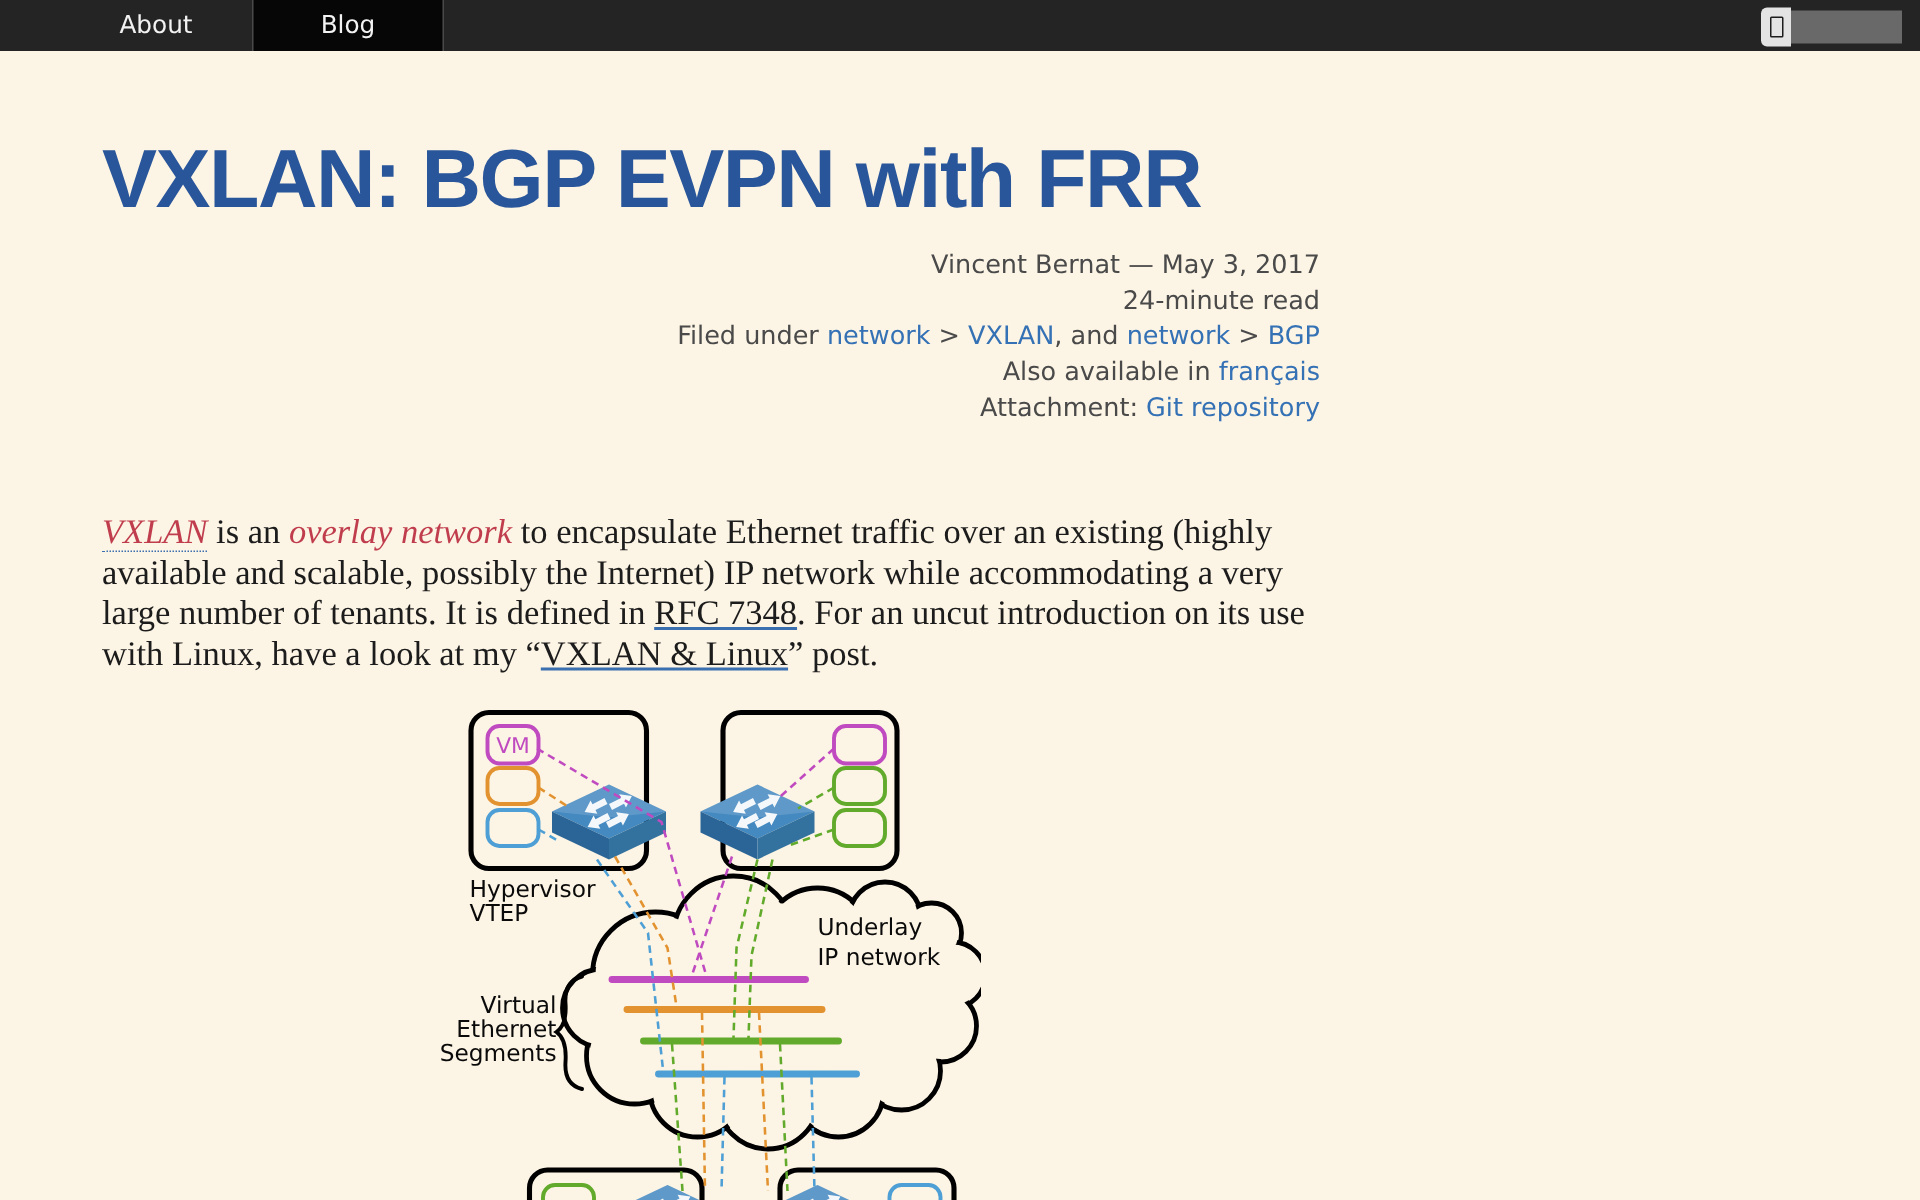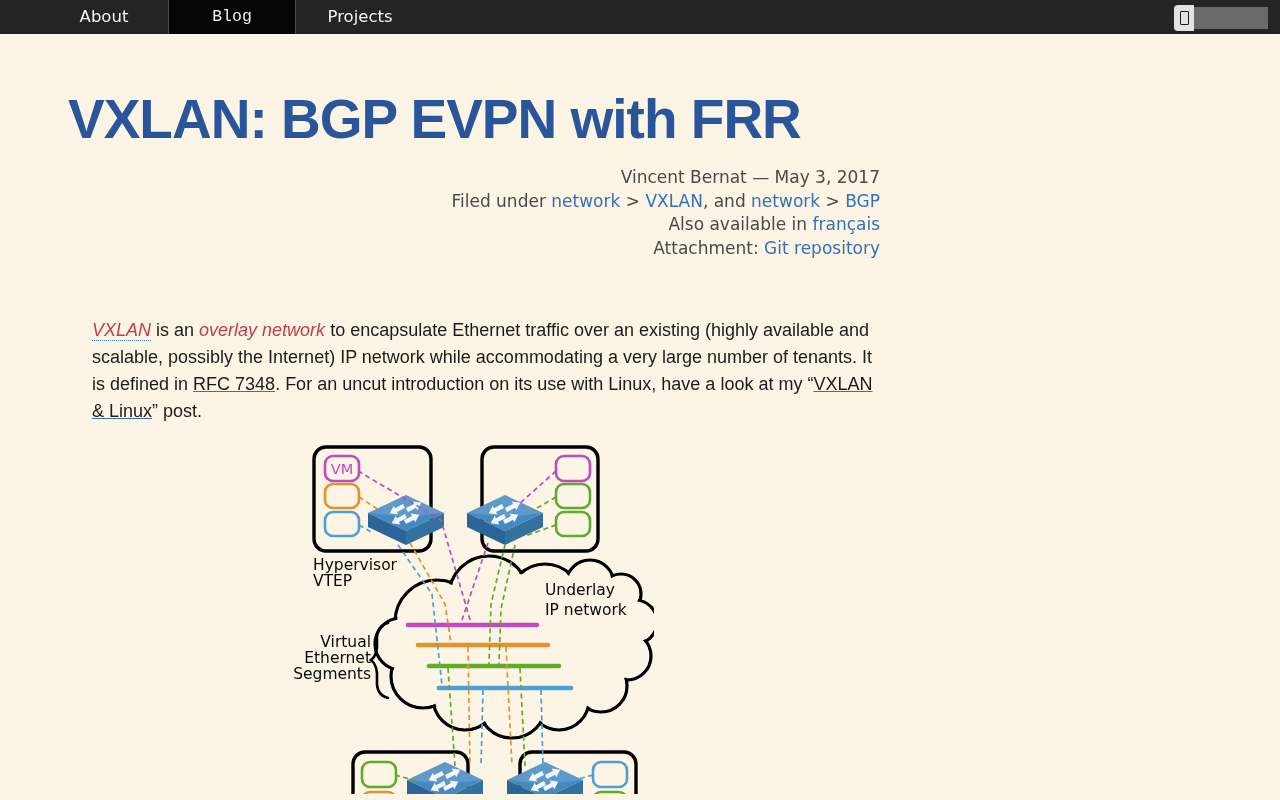--- a/index.html
+++ b/index.html
@@ -4,38 +4,38 @@
 <style>
   html,body{margin:0;padding:0;width:1280px;height:800px;overflow:hidden;
     background:var(--background,#fcf4e4);font-family:"DejaVu Sans",sans-serif;}
 
   
   .topnav{position:relative;height:34px;background:var(--nav-bg,#242424);}
   .topnav ul{display:flex;list-style:none;margin:0;padding:0 12px 0 40px;height:34px;}
   .topnav li{width:128px;text-align:center;line-height:34px;font-size:16.5px;
     color:#f2f2f2;cursor:pointer;}
   .topnav li.active{background:var(--nav-active-bg,#060606);
-    box-shadow:inset 1px 0 0 #4a4a4a, inset -1px 0 0 #4a4a4a;font-family:Liberation Mono, monospace;}
+    box-shadow:inset 1px 0 0 #4a4a4a, inset -1px 0 0 #4a4a4a;}
   .search{position:absolute;right:12px;top:5px;display:flex;align-items:center;height:26px;}
   .search button{width:20px;height:26px;background:#e3e3e3;border:none;margin:0;padding:0;
     border-radius:4px 0 0 4px;display:flex;align-items:center;justify-content:center;cursor:pointer;}
   .tofu{display:block;width:7px;height:12px;border:1.5px solid #1d1d1d;border-radius:1px;}
   .search input{width:66px;height:22px;background:#696969;border:none;margin:0;padding:0 4px;
     color:#eee;font-size:13px;outline:none;}
 
   
   main{padding-left:68px;width:812px;}
   h1{margin:58px 0 0 0;font-family:"Liberation Sans",sans-serif;font-weight:bold;
     font-size:55px;line-height:55px;letter-spacing:-1px;white-space:nowrap;
     color:var(--title-color,#29569b);}
   .meta{margin-top:19px;text-align:right;font-size:17px;line-height:23.7px;
     color:var(--meta-text,#4a4a4a);}
   .meta a{color:var(--link-blue,#3471b5);text-decoration:none;cursor:pointer;}
-  .intro{margin-top:56px;font-family:Liberation Sans, sans-serif;font-size:18px;
-    line-height:27px;color:var(--text,#1c1c1c);margin-left:24px;}
+  .intro{margin-top:56px;font-family:Liberation Serif, serif;font-size:23px;
+    line-height:27px;color:var(--text,#1c1c1c);}
   .intro .abbr{font-style:italic;color:var(--accent-red,#c03d4d);
     border-bottom:1.5px dotted #3a6fb0;cursor:help;}
   .intro a.emlink{font-style:italic;color:var(--accent-red,#c03d4d);text-decoration:none;cursor:pointer;}
   .intro a.dark{color:inherit;text-decoration:underline;text-decoration-color:#3a6fb0;cursor:pointer;}
 
   
   figure{margin:19px 0 0 0;padding:0;}
   figure svg{display:block;margin-left:222px;}
   .hbox{fill:none;stroke:#000;stroke-width:3.4;}
   .vm{fill:none;stroke-width:2.6;}
@@ -51,35 +51,35 @@
   .sw-top{fill:var(--switch-top,#4489c0);} .sw-dark{fill:var(--switch-dark,#2b6597);}
   .sw-mid{fill:var(--switch-mid,#33729f);} .arrow{fill:#f4f8fb;}
 </style>
 </head>
 <body>
 
 <nav class="topnav">
   <ul>
     <li>About</li>
     <li class="active">Blog</li>
-    <li>Projects</li>
   </ul>
   <div class="search">
     <button>
       <span class="tofu"></span>
     </button>
     <input type="text" value="" style="">
   </div>
 </nav>
 
 <main>
   <h1>VXLAN: BGP EVPN with FRR</h1>
 
   <div class="meta">
     <div>Vincent Bernat — May 3, 2017</div>
+    <div>24-minute read</div>
     <div><span>Filed under </span><a>network</a><span> &gt; </span><a>VXLAN</a><span>, and </span><a>network</a><span> &gt; </span><a>BGP</a></div>
     <div><span>Also available in </span><a>français</a></div>
     <div><span>Attachment: </span><a>Git repository</a></div>
   </div>
 
   <p class="intro"><span class="abbr">VXLAN</span><span> is an </span><a class="emlink">overlay network</a><span> to encapsulate Ethernet traffic over an existing (highly available and scalable, possibly the Internet) IP network while accommodating a very large number of tenants. It is defined in </span><a class="dark">RFC 7348</a><span>. For an uncut introduction on its use with Linux, have a look at my “</span><a class="dark">VXLAN &amp; Linux</a><span>” post.</span></p>
 
   <figure>
     <svg width="364" height="350" viewBox="385 450 364 350" xmlns="http://www.w3.org/2000/svg">
       <defs>

